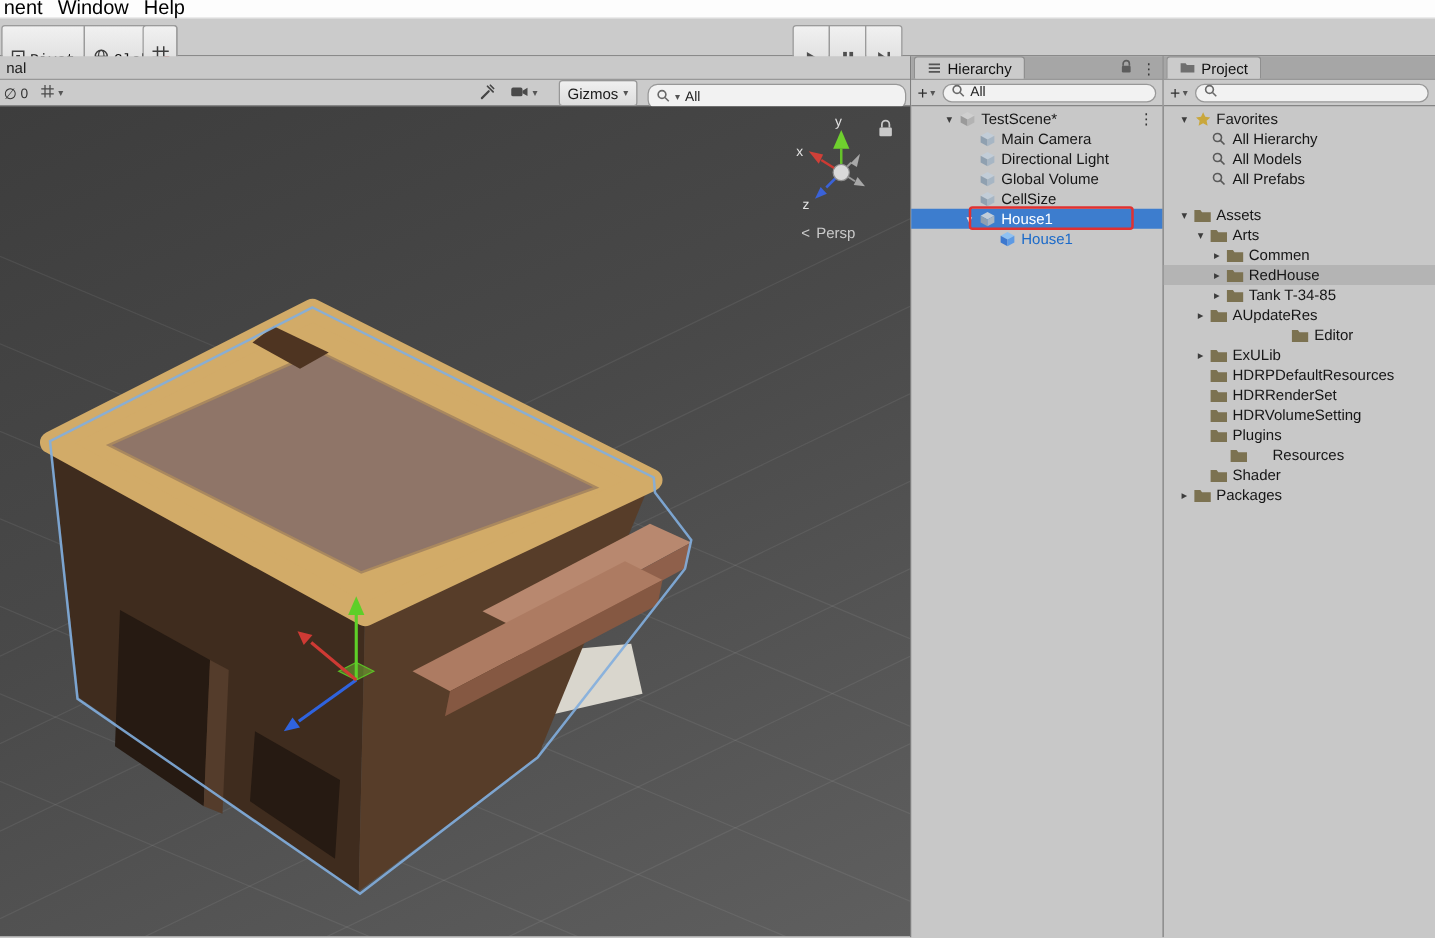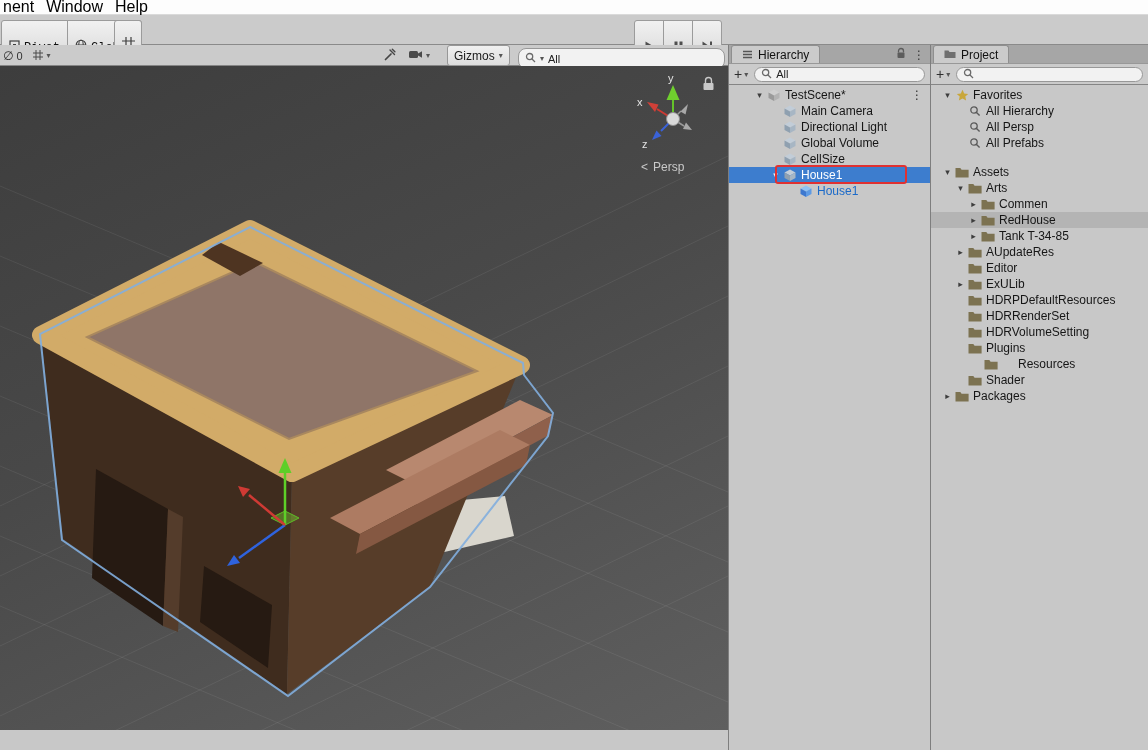--- a/index.html
+++ b/index.html
@@ -123,20 +123,23 @@
       <div class="btn">
           <span><svg width="11" height="10">
               <polygon points="0.5,0.5 7,5 0.5,9.5" fill="#4f4f4f"></polygon>
               <rect x="8" y="0.5" width="2" height="9" fill="#4f4f4f"></rect>
             </svg></span>
         </div>
     </div>
   </div>
 
   <div class="panel scene-panel">
+    <div class="tabstrip">
+      <span style="padding-left:2px;">nal</span>
+    </div>
     <div class="paneltoolbar">
       <div class="scn-cluster abs" style="left:3px;">
         <span style="font-size:12px;">∅</span>
         <span>0</span>
         <span style="margin-left:6px;"><svg width="12" height="12" viewBox="0 0 12 12">
               <path d="M1 4 h10 M1 8 h10 M4 1 v10 M8 1 v10" stroke="#4a4a4a" stroke-width="1" fill="none"></path>
             </svg></span>
         <span class="caret">▾</span>
       </div>
       <div class="scn-cluster abs" style="left:383px;">
@@ -397,21 +400,21 @@
           <span class="tree-label">All Hierarchy</span>
         </div>
         <div class="tree-row" style="padding-left: 23px;">
           <span class="tree-arrow"></span>
           <span class="tree-icon">
             <svg width="12" height="12" viewBox="0 0 12 12">
               <circle cx="5" cy="5" r="3.2" fill="none" stroke="#5a5a5a" stroke-width="1.3"></circle>
               <line x1="7.5" y1="7.5" x2="10.6" y2="10.6" stroke="#5a5a5a" stroke-width="1.4"></line>
             </svg>
           </span>
-          <span class="tree-label">All Persp</span>
+          <span class="tree-label">All Models</span>
         </div>
         <div class="tree-row" style="padding-left: 23px;">
           <span class="tree-arrow"></span>
           <span class="tree-icon">
             <svg width="12" height="12" viewBox="0 0 12 12">
               <circle cx="5" cy="5" r="3.2" fill="none" stroke="#5a5a5a" stroke-width="1.3"></circle>
               <line x1="7.5" y1="7.5" x2="10.6" y2="10.6" stroke="#5a5a5a" stroke-width="1.4"></line>
             </svg>
           </span>
           <span class="tree-label">All Prefabs</span>
@@ -464,21 +467,21 @@
         </div>
         <div class="tree-row" style="padding-left: 23px;">
           <span class="tree-arrow">▸</span>
           <span class="tree-icon">
             <svg width="14" height="12" viewBox="0 0 14 12">
               <path d="M0.5 2 h4.8 l1.3 1.8 h7 v7.7 H0.5 z" fill="#7c7251"></path>
             </svg>
           </span>
           <span class="tree-label">AUpdateRes</span>
         </div>
-        <div class="tree-row" style="padding-left: 23px;">
+        <div class="tree-row" style="padding-left: 23px; justify-content: center;">
           <span class="tree-arrow"></span>
           <span class="tree-icon">
             <svg width="14" height="12" viewBox="0 0 14 12">
               <path d="M0.5 2 h4.8 l1.3 1.8 h7 v7.7 H0.5 z" fill="#7c7251"></path>
             </svg>
           </span>
           <span class="tree-label">Editor</span>
         </div>
         <div class="tree-row" style="padding-left: 23px;">
           <span class="tree-arrow">▸</span>

